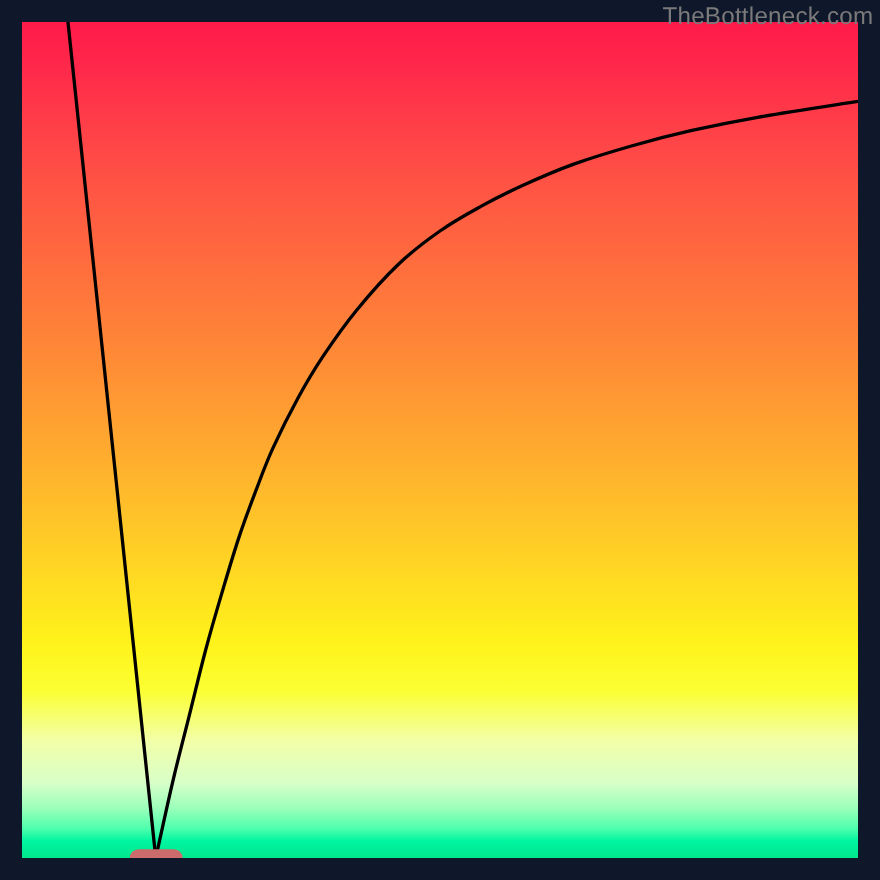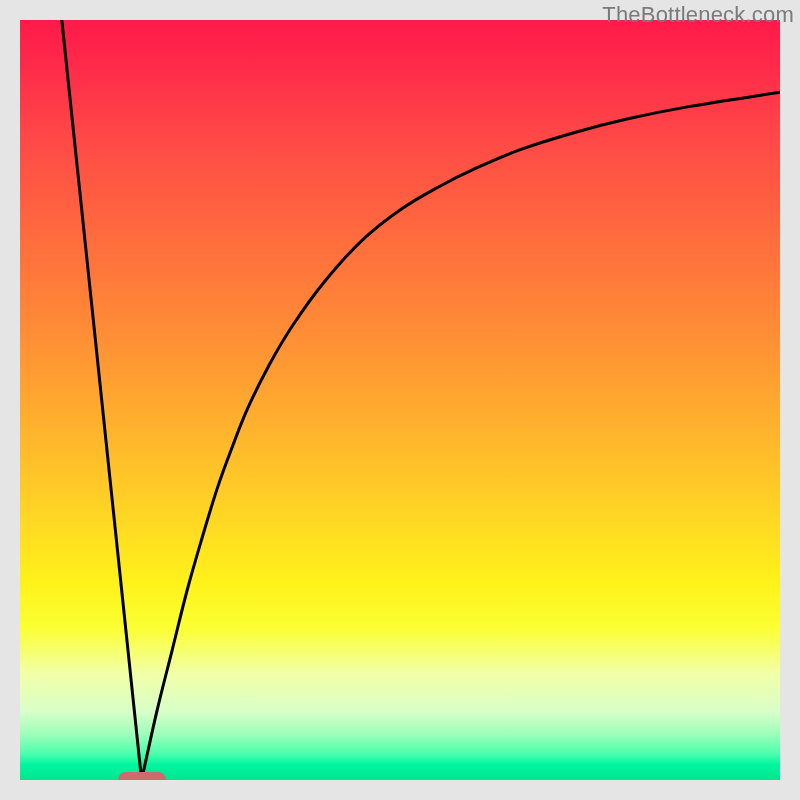--- a/index.html
+++ b/index.html
@@ -10,21 +10,21 @@
     overflow: hidden;
     background: #000;
     font-family: Arial, Helvetica, sans-serif;
   }
   .frame {
     position: absolute;
     top: 0;
     left: 0;
     width: 800px;
     height: 800px;
-    background: #e5e5e5;
+    background: #0f172a;
   }
   .plot-area {
     position: absolute;
     top: 20px;
     left: 20px;
     width: 760px;
     height: 760px;
     overflow: hidden;
   }
   .gradient-bg {

